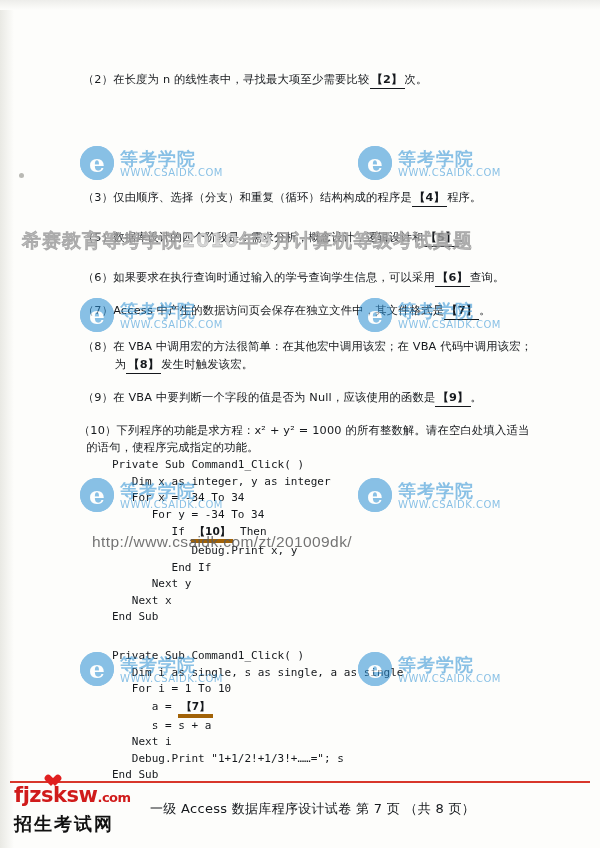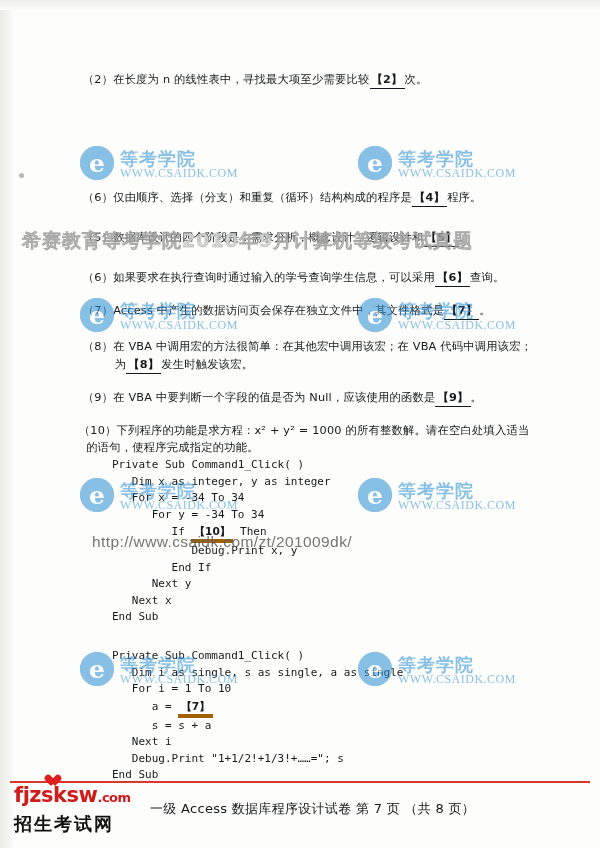--- a/index.html
+++ b/index.html
@@ -74,21 +74,21 @@
   }
   .wm .txt{
     margin-left:6px;
     display:flex;flex-direction:column;justify-content:flex-start;
   }
   .wm .txt .big{
     font-size:18px;font-weight:700;color:#2a8fd4;letter-spacing:1px;
     line-height:19px;
   }
   .wm .txt .small{
-    font-size:12px;color:#2a8fd4;letter-spacing:.5px;line-height:10px;font-family:Liberation Serif, serif;
+    font-size:10px;color:#2a8fd4;letter-spacing:.5px;line-height:10px;
   }
 
   .wm-band{
     position:absolute;
     left:22px;top:228px;width:556px;
     text-align:left;
     font-size:19px;
     font-weight:700;
     color:#cfcfcf;
     -webkit-text-stroke:0.4px #9c9c9c;
@@ -147,21 +147,21 @@
   <div class="punch"></div>
 
   <div class="content">
 
     <div class="q" style="left:60px;top:54px;width:500px;">
       <span>（2）在长度为 n 的线性表中，寻找最大项至少需要比较</span><span class="fill">【2】</span><span>次。</span>
     </div>
 
 
     <div class="q" style="left:60px;top:172px;width:500px;">
-      <span>（6）仅由顺序、选择（分支）和重复（循环）结构构成的程序是</span><span class="fill">【4】</span><span>程序。</span>
+      <span>（3）仅由顺序、选择（分支）和重复（循环）结构构成的程序是</span><span class="fill">【4】</span><span>程序。</span>
     </div>
 
     <div class="q" style="left:60px;top:212px;width:500px;">
       <span>（5）数据库设计的四个阶段是：需求分析，概念设计，逻辑设计和</span><span class="fill">【5】</span><span>。</span>
     </div>
 
     <div class="q" style="left:60px;top:252px;width:500px;">
       <span>（6）如果要求在执行查询时通过输入的学号查询学生信息，可以采用</span><span class="fill">【6】</span><span>查询。</span>
     </div>
 

